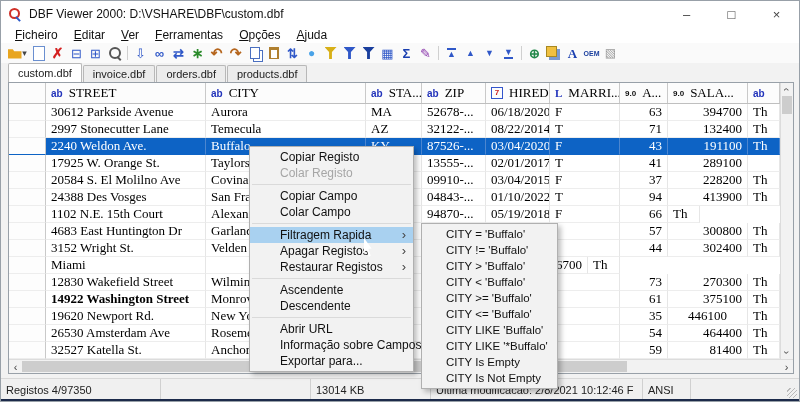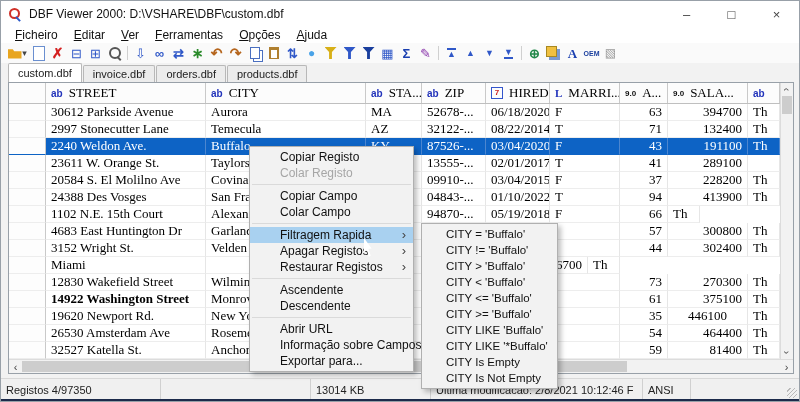--- a/index.html
+++ b/index.html
@@ -288,21 +288,21 @@
           <div class="gcell" style="width: 56px;">KY</div>
           <div class="gcell" style="width: 64px;">87526-...</div>
           <div class="gcell" style="width: 64px;">03/04/2020</div>
           <div class="gcell" style="width: 70px;">F</div>
           <div class="gcell right" style="width: 48px;">43</div>
           <div class="gcell right" style="width: 80px;">191100</div>
           <div class="gcell" style="width: 32px;">Th</div>
         </div>
         <div class="grow">
           <div class="gcell selcell" style="width: 37px;"></div>
-          <div class="gcell" style="width: 160px;">23611 W. Orange St.</div>
+          <div class="gcell" style="width: 160px;">17925 W. Orange St.</div>
           <div class="gcell" style="width: 160px;">Taylors</div>
           <div class="gcell" style="width: 56px;"></div>
           <div class="gcell" style="width: 64px;">13555-...</div>
           <div class="gcell" style="width: 64px;">02/01/2017</div>
           <div class="gcell" style="width: 70px;">T</div>
           <div class="gcell right" style="width: 48px;">41</div>
           <div class="gcell right" style="width: 80px;">289100</div>
           <div class="gcell" style="width: 32px;"></div>
         </div>
         <div class="grow">
@@ -495,21 +495,21 @@
       <div class="msep"></div>
       <div class="mitem"><span class="mlabel">Abrir URL</span></div>
       <div class="mitem"><span class="mlabel">Informação sobre Campos</span></div>
       <div class="mitem"><span class="mlabel">Exportar para...</span></div>
     </div>
   <div class="sub">
       <div class="smitem"><span>CITY = 'Buffalo'</span></div>
       <div class="smitem"><span>CITY != 'Buffalo'</span></div>
       <div class="smitem"><span>CITY &gt; 'Buffalo'</span></div>
       <div class="smitem"><span>CITY &lt; 'Buffalo'</span></div>
+      <div class="smitem"><span>CITY &gt;= 'Buffalo'</span></div>
       <div class="smitem"><span>CITY &lt;= 'Buffalo'</span></div>
-      <div class="smitem"><span>CITY &gt;= 'Buffalo'</span></div>
       <div class="smitem"><span>CITY LIKE 'Buffalo'</span></div>
       <div class="smitem"><span>CITY LIKE '*Buffalo'</span></div>
       <div class="smitem"><span>CITY Is Empty</span></div>
       <div class="smitem"><span>CITY Is Not Empty</span></div>
     </div>
   <div class="cursor"></div>
 </div>
 
 </body></html>

